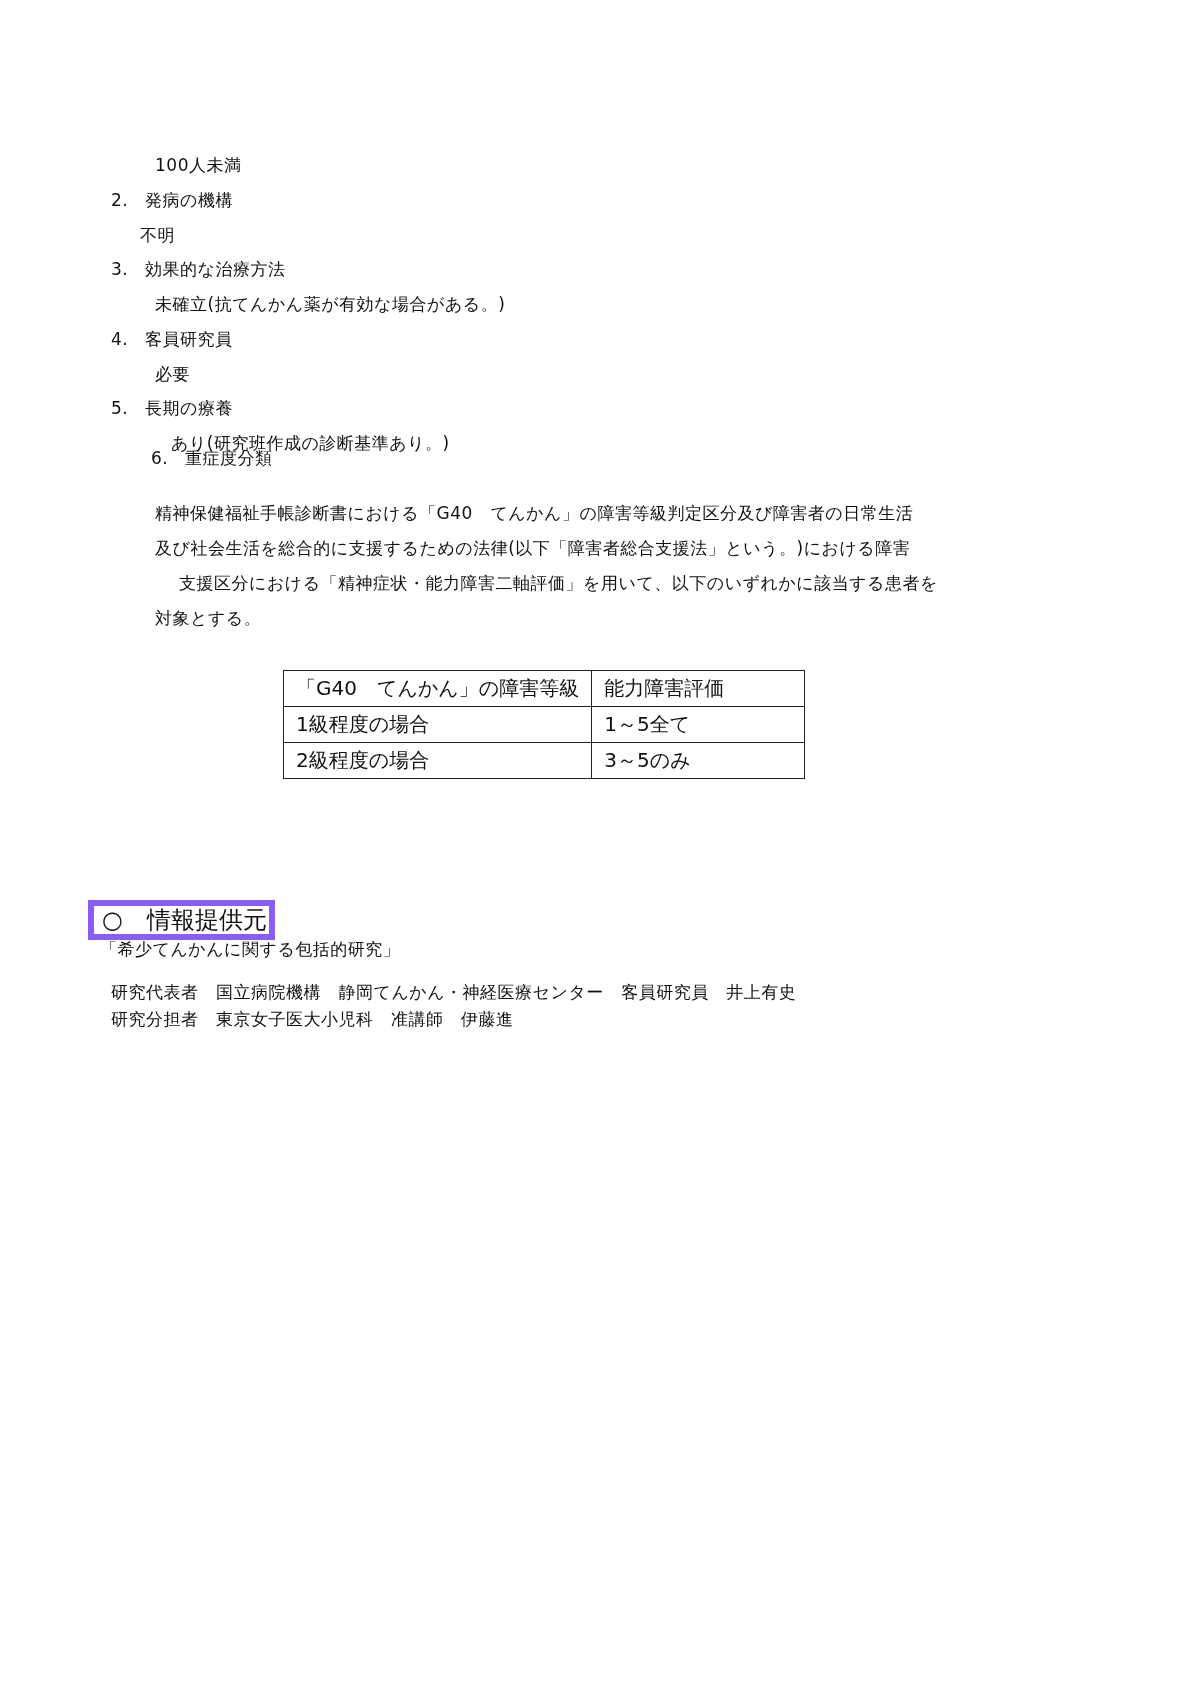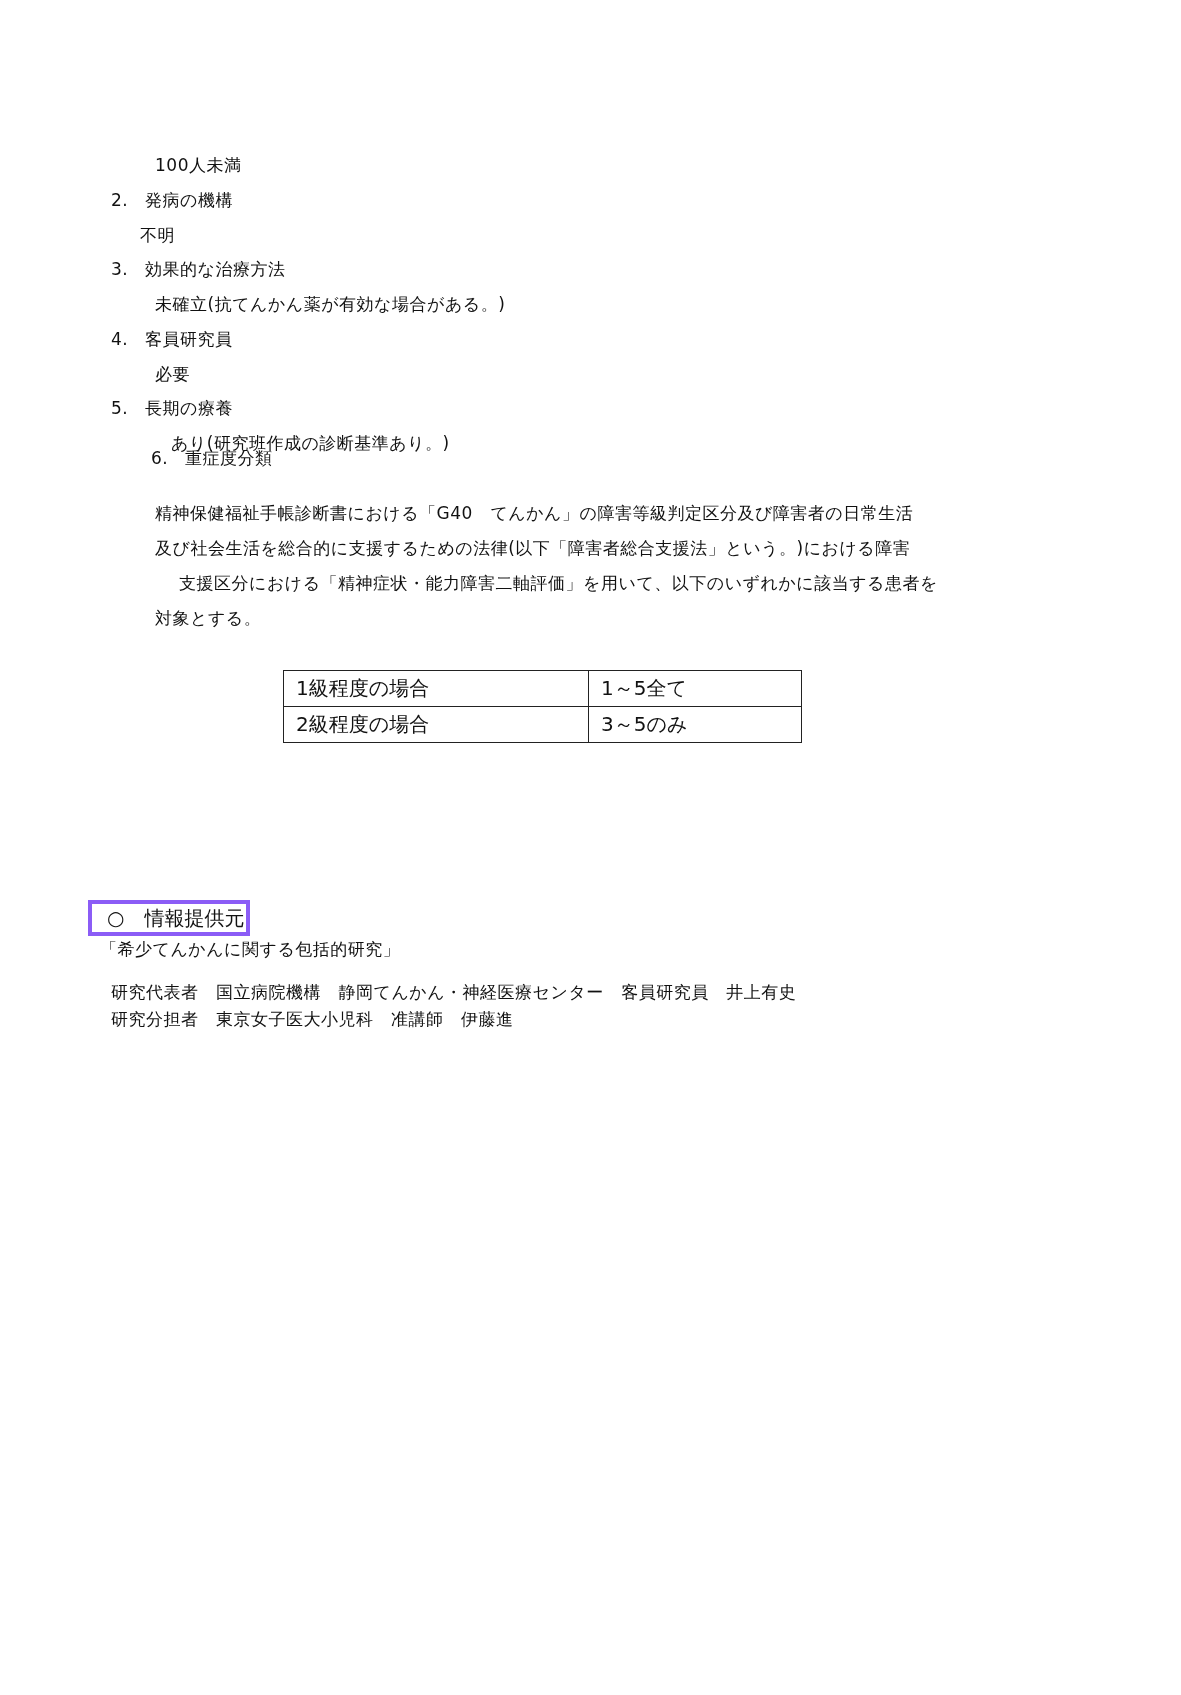--- a/index.html
+++ b/index.html
@@ -41,24 +41,24 @@
       vertical-align: middle;
       box-sizing: border-box;
     }
     .crit-table td.c1 { width: 305px; }
     .crit-table td.c2 { width: 213px; }
     .framed {
       position: absolute;
       left: 88px;
       top: 900px;
       height: 28px;
-      border: 4px solid #8b5cf6;
-      font-size: 20px;
+      border: 6px solid #8b5cf6;
+      font-size: 24px;
       line-height: 28px;
-      padding: 0 2px 0 15px;
+      padding: 0 2px 0 8px;
       white-space: nowrap;
     }
   </style>
 </head>
 <body>
 
 <div>
 
   <div class="line" style="left:155px; top:153px;">100人未満</div>
 
@@ -86,20 +86,24 @@
     <span class="num">6.</span><span>重症度分類</span>
   </div>
 
   <div class="line" style="left:155px; top:501px;">精神保健福祉手帳診断書における「G40　てんかん」の障害等級判定区分及び障害者の日常生活</div>
   <div class="line" style="left:155px; top:536px;">及び社会生活を総合的に支援するための法律(以下「障害者総合支援法」という。)における障害</div>
   <div class="line" style="left:155px; top:571px;margin-left:24px;">支援区分における「精神症状・能力障害二軸評価」を用いて、以下のいずれかに該当する患者を</div>
   <div class="line" style="left:155px; top:606px;">対象とする。</div>
 
   <table class="crit-table">
     <tbody>
+        <tr>
+      <td class="c1">「G40　てんかん」の障害等級</td>
+      <td class="c2">能力障害評価</td>
+    </tr>
     <tr>
       <td class="c1">1級程度の場合</td>
       <td class="c2">1～5全て</td>
     </tr>
     <tr>
       <td class="c1">2級程度の場合</td>
       <td class="c2">3～5のみ</td>
     </tr>
   </tbody>
     </table>

